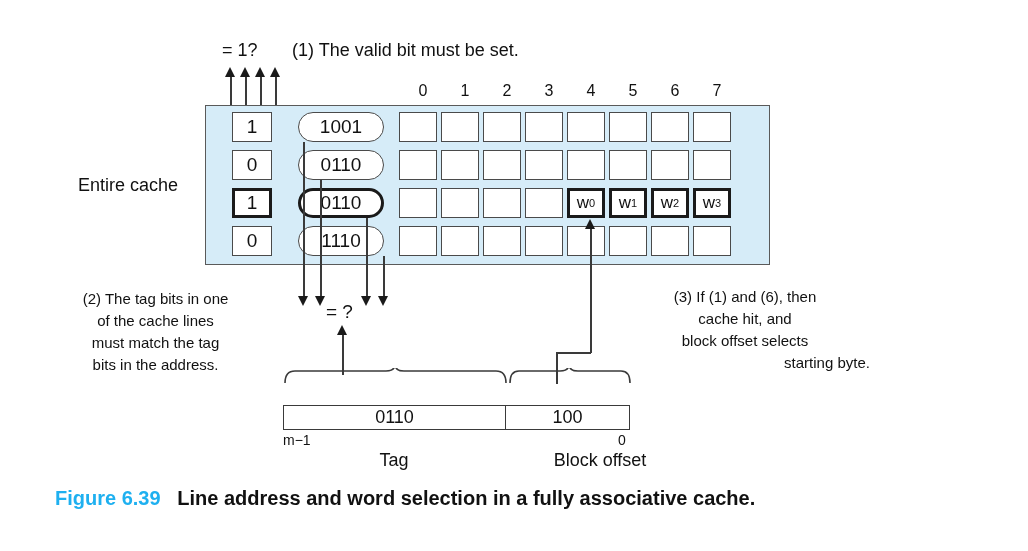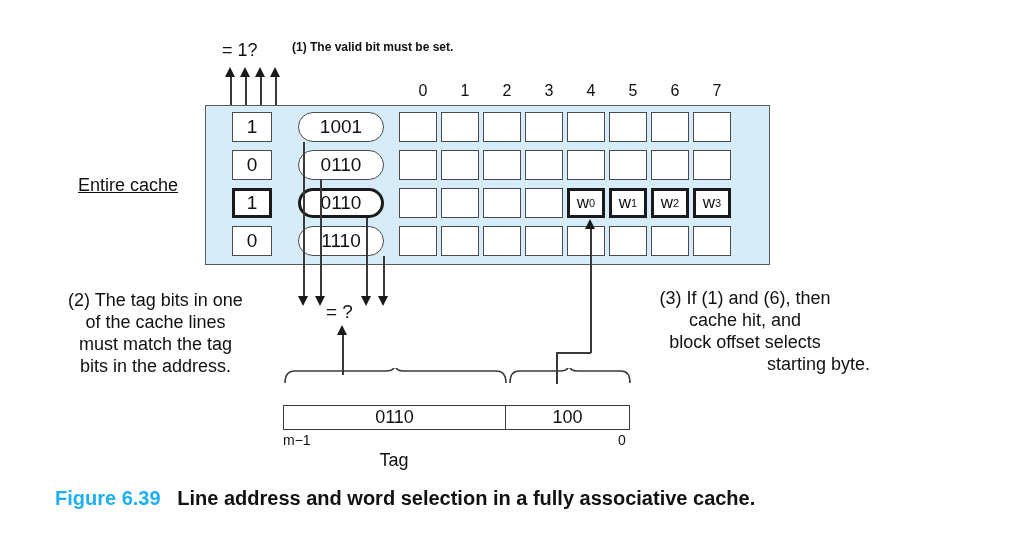--- a/index.html
+++ b/index.html
@@ -72,30 +72,30 @@
   }
 
   
   .brace{position:absolute;}
 
   
   #caption{position:absolute;left:55px;top:487px;font-size:20px;}
   #caption .figno{color:#1eb0f0;font-weight:bold;}
   #caption .captext{color:#111;font-weight:bold;}
 
-  .note{font-size:18px;}
+  .note{font-size:15px;}
   .italic{font-style:italic;}
 </style>
 </head>
 <body>
 
 <div class="fig">
 
   <div class="txt" style="left:222px;top:40px;font-size:18px;">= 1?</div>
-  <div class="txt" style="left:292px;top:40px;font-size:12px;font-weight:bold;">(1) The valid bit must be set.</div>
+  <div class="txt" style="left:292px;top:40px;font-size:18px;">(1) The valid bit must be set.</div>
 
   <div class="vline" style="left:230px;top:76px;height:32px;"></div>
   <div class="arrow-up" style="left:225px;top:67px;"></div>
   <div class="vline" style="left:245px;top:76px;height:60px;"></div>
   <div class="arrow-up" style="left:240px;top:67px;"></div>
   <div class="vline" style="left:260px;top:76px;height:97px;"></div>
   <div class="arrow-up" style="left:255px;top:67px;"></div>
   <div class="vline" style="left:275px;top:76px;height:135px;"></div>
   <div class="arrow-up" style="left:270px;top:67px;"></div>
 
@@ -105,21 +105,21 @@
 
   <div class="colnum" style="left:404px;">0</div>
   <div class="colnum" style="left:446px;">1</div>
   <div class="colnum" style="left:488px;">2</div>
   <div class="colnum" style="left:530px;">3</div>
   <div class="colnum" style="left:572px;">4</div>
   <div class="colnum" style="left:614px;">5</div>
   <div class="colnum" style="left:656px;">6</div>
   <div class="colnum" style="left:698px;">7</div>
 
-  <div class="txt" style="left:78px;top:175px;font-size:18px;text-decoration:underline;">Entire cache</div>
+  <div class="txt" style="left:78px;top:175px;font-size:18px;">Entire cache</div>
 
   <div id="cache-region"></div>
 
   <div class="cellbox valid" style="left:232px;top:112px;">1</div>
   <div class="cellbox tag" style="left:298px;top:112px;">1001</div>
   <div class="cellbox blk" style="left:399px;top:112px;"></div>
   <div class="cellbox blk" style="left:441px;top:112px;"></div>
   <div class="cellbox blk" style="left:483px;top:112px;"></div>
   <div class="cellbox blk" style="left:525px;top:112px;"></div>
   <div class="cellbox blk" style="left:567px;top:112px;"></div>
@@ -218,18 +218,19 @@
 
   <div id="addr-bar">
     <div id="addr-tag">0110</div>
     <div id="addr-off">100</div>
   </div>
 
   <div class="txt" style="left:283px;top:432px;font-size:14px;">m−1</div>
   <div class="txt" style="left:618px;top:432px;font-size:14px;">0</div>
 
   <div class="txt c" style="left:283px;top:450px;width:222px;font-size:18px;">Tag</div>
+  <div class="txt c" style="left:490px;top:450px;width:220px;font-size:18px;">Block offset</div>
 
   <div id="caption">
     <span class="figno">Figure 6.39</span><span>&nbsp;&nbsp;&nbsp;</span><span class="captext">Line address and word selection in a fully associative cache.</span>
   </div>
 
 </div>
 
 </body></html>

